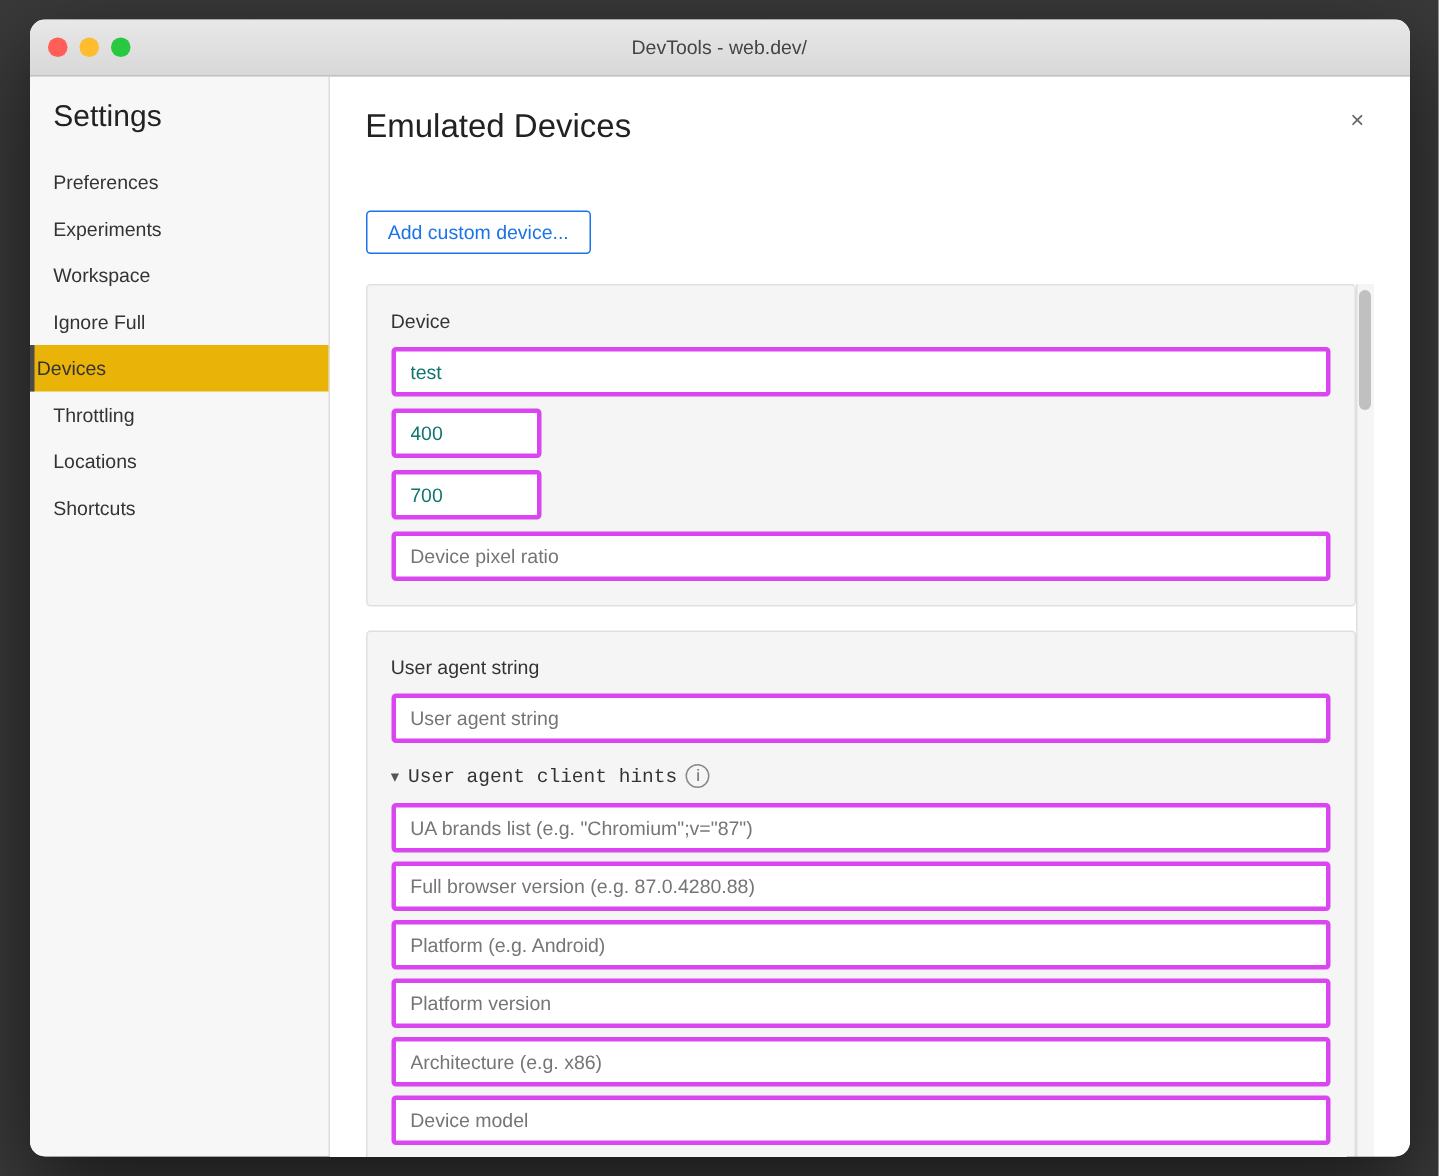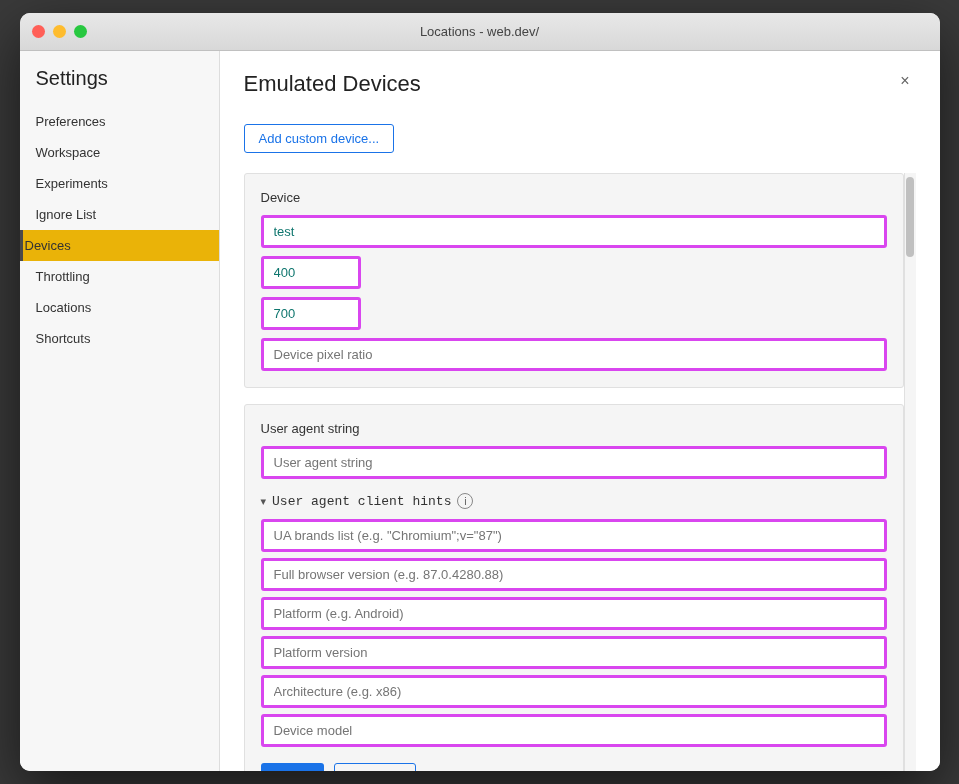--- a/index.html
+++ b/index.html
@@ -97,21 +97,21 @@
       background: #fff;
       padding: 20px 24px;
       overflow-y: auto;
       position: relative;
     }
 
     .main-header {
       display: flex;
       justify-content: space-between;
       align-items: flex-start;
-      margin-bottom: 8px;
+      margin-bottom: 24px;
     }
 
     .main-title {
       font-size: 22px;
       font-weight: 400;
       color: #222;
     }
 
     .close-btn {
       background: none;
@@ -274,39 +274,39 @@
 <body>
 
 <div class="window">
 
   <div class="titlebar">
     <div class="titlebar-buttons">
       <button class="titlebar-btn btn-close"></button>
       <button class="titlebar-btn btn-minimize"></button>
       <button class="titlebar-btn btn-maximize"></button>
     </div>
-    <span class="titlebar-title">Locations - web.dev/</span>
+    <span class="titlebar-title">DevTools - web.dev/</span>
   </div>
 
   <div class="content">
 
     <div class="sidebar">
       <div class="sidebar-title">Settings</div>
 
       <div class="sidebar-item">
         <span>Preferences</span>
       </div>
       <div class="sidebar-item">
+        <span>Experiments</span>
+      </div>
+      <div class="sidebar-item">
         <span>Workspace</span>
       </div>
       <div class="sidebar-item">
-        <span>Experiments</span>
-      </div>
-      <div class="sidebar-item">
-        <span>Ignore List</span>
+        <span>Ignore Full</span>
       </div>
       <div class="sidebar-item active">
         <span>Devices</span>
       </div>
       <div class="sidebar-item">
         <span>Throttling</span>
       </div>
       <div class="sidebar-item">
         <span>Locations</span>
       </div>

